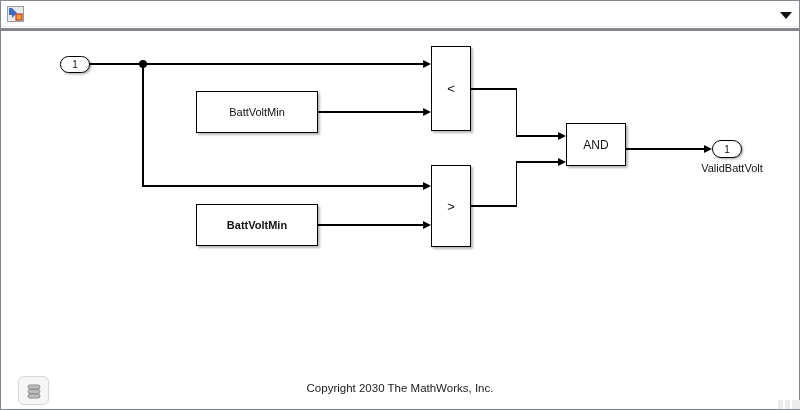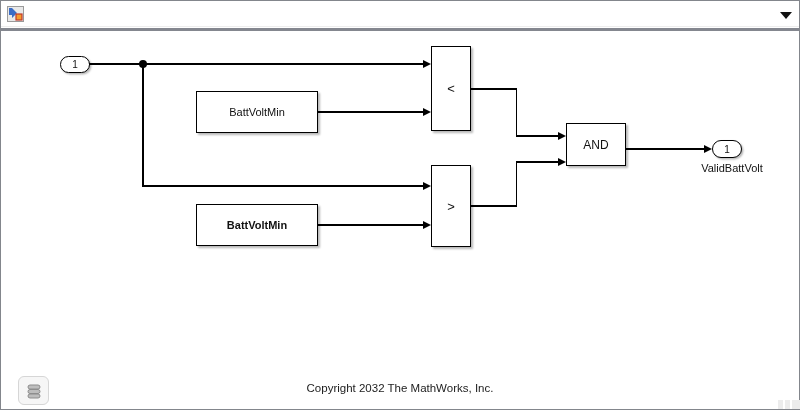--- a/index.html
+++ b/index.html
@@ -151,21 +151,21 @@
   </div>
 
   <div class="wire-h" style="left:625px; top:147.25px; width:78px;"></div>
   <div class="arrow-r" style="left:703px; top:144.25px;"></div>
 
   <div class="port-oval" style="left:711px; top:139px; width:30px; height:18px;">
     <span>1</span>
   </div>
   <div class="port-label" style="left:671px; top:161px; width:120px;">ValidBattVolt</div>
 
-  <div class="copyright">Copyright 2032 The MathWorks, Inc.</div>
+  <div class="copyright">Copyright 2030 The MathWorks, Inc.</div>
 
   <div class="badge-btn">
     <svg width="16" height="16" viewBox="0 0 16 16">
       <rect x="2" y="2" width="12" height="4" rx="2" fill="#bdbdbd" stroke="#8d8d8d" stroke-width="1"></rect>
       <rect x="2" y="6.5" width="12" height="4" rx="2" fill="#bdbdbd" stroke="#8d8d8d" stroke-width="1"></rect>
       <rect x="2" y="11" width="12" height="4" rx="2" fill="#bdbdbd" stroke="#8d8d8d" stroke-width="1"></rect>
     </svg>
   </div>
 
   <div class="corner-sq" style="left:777px; width:5px;"></div>

